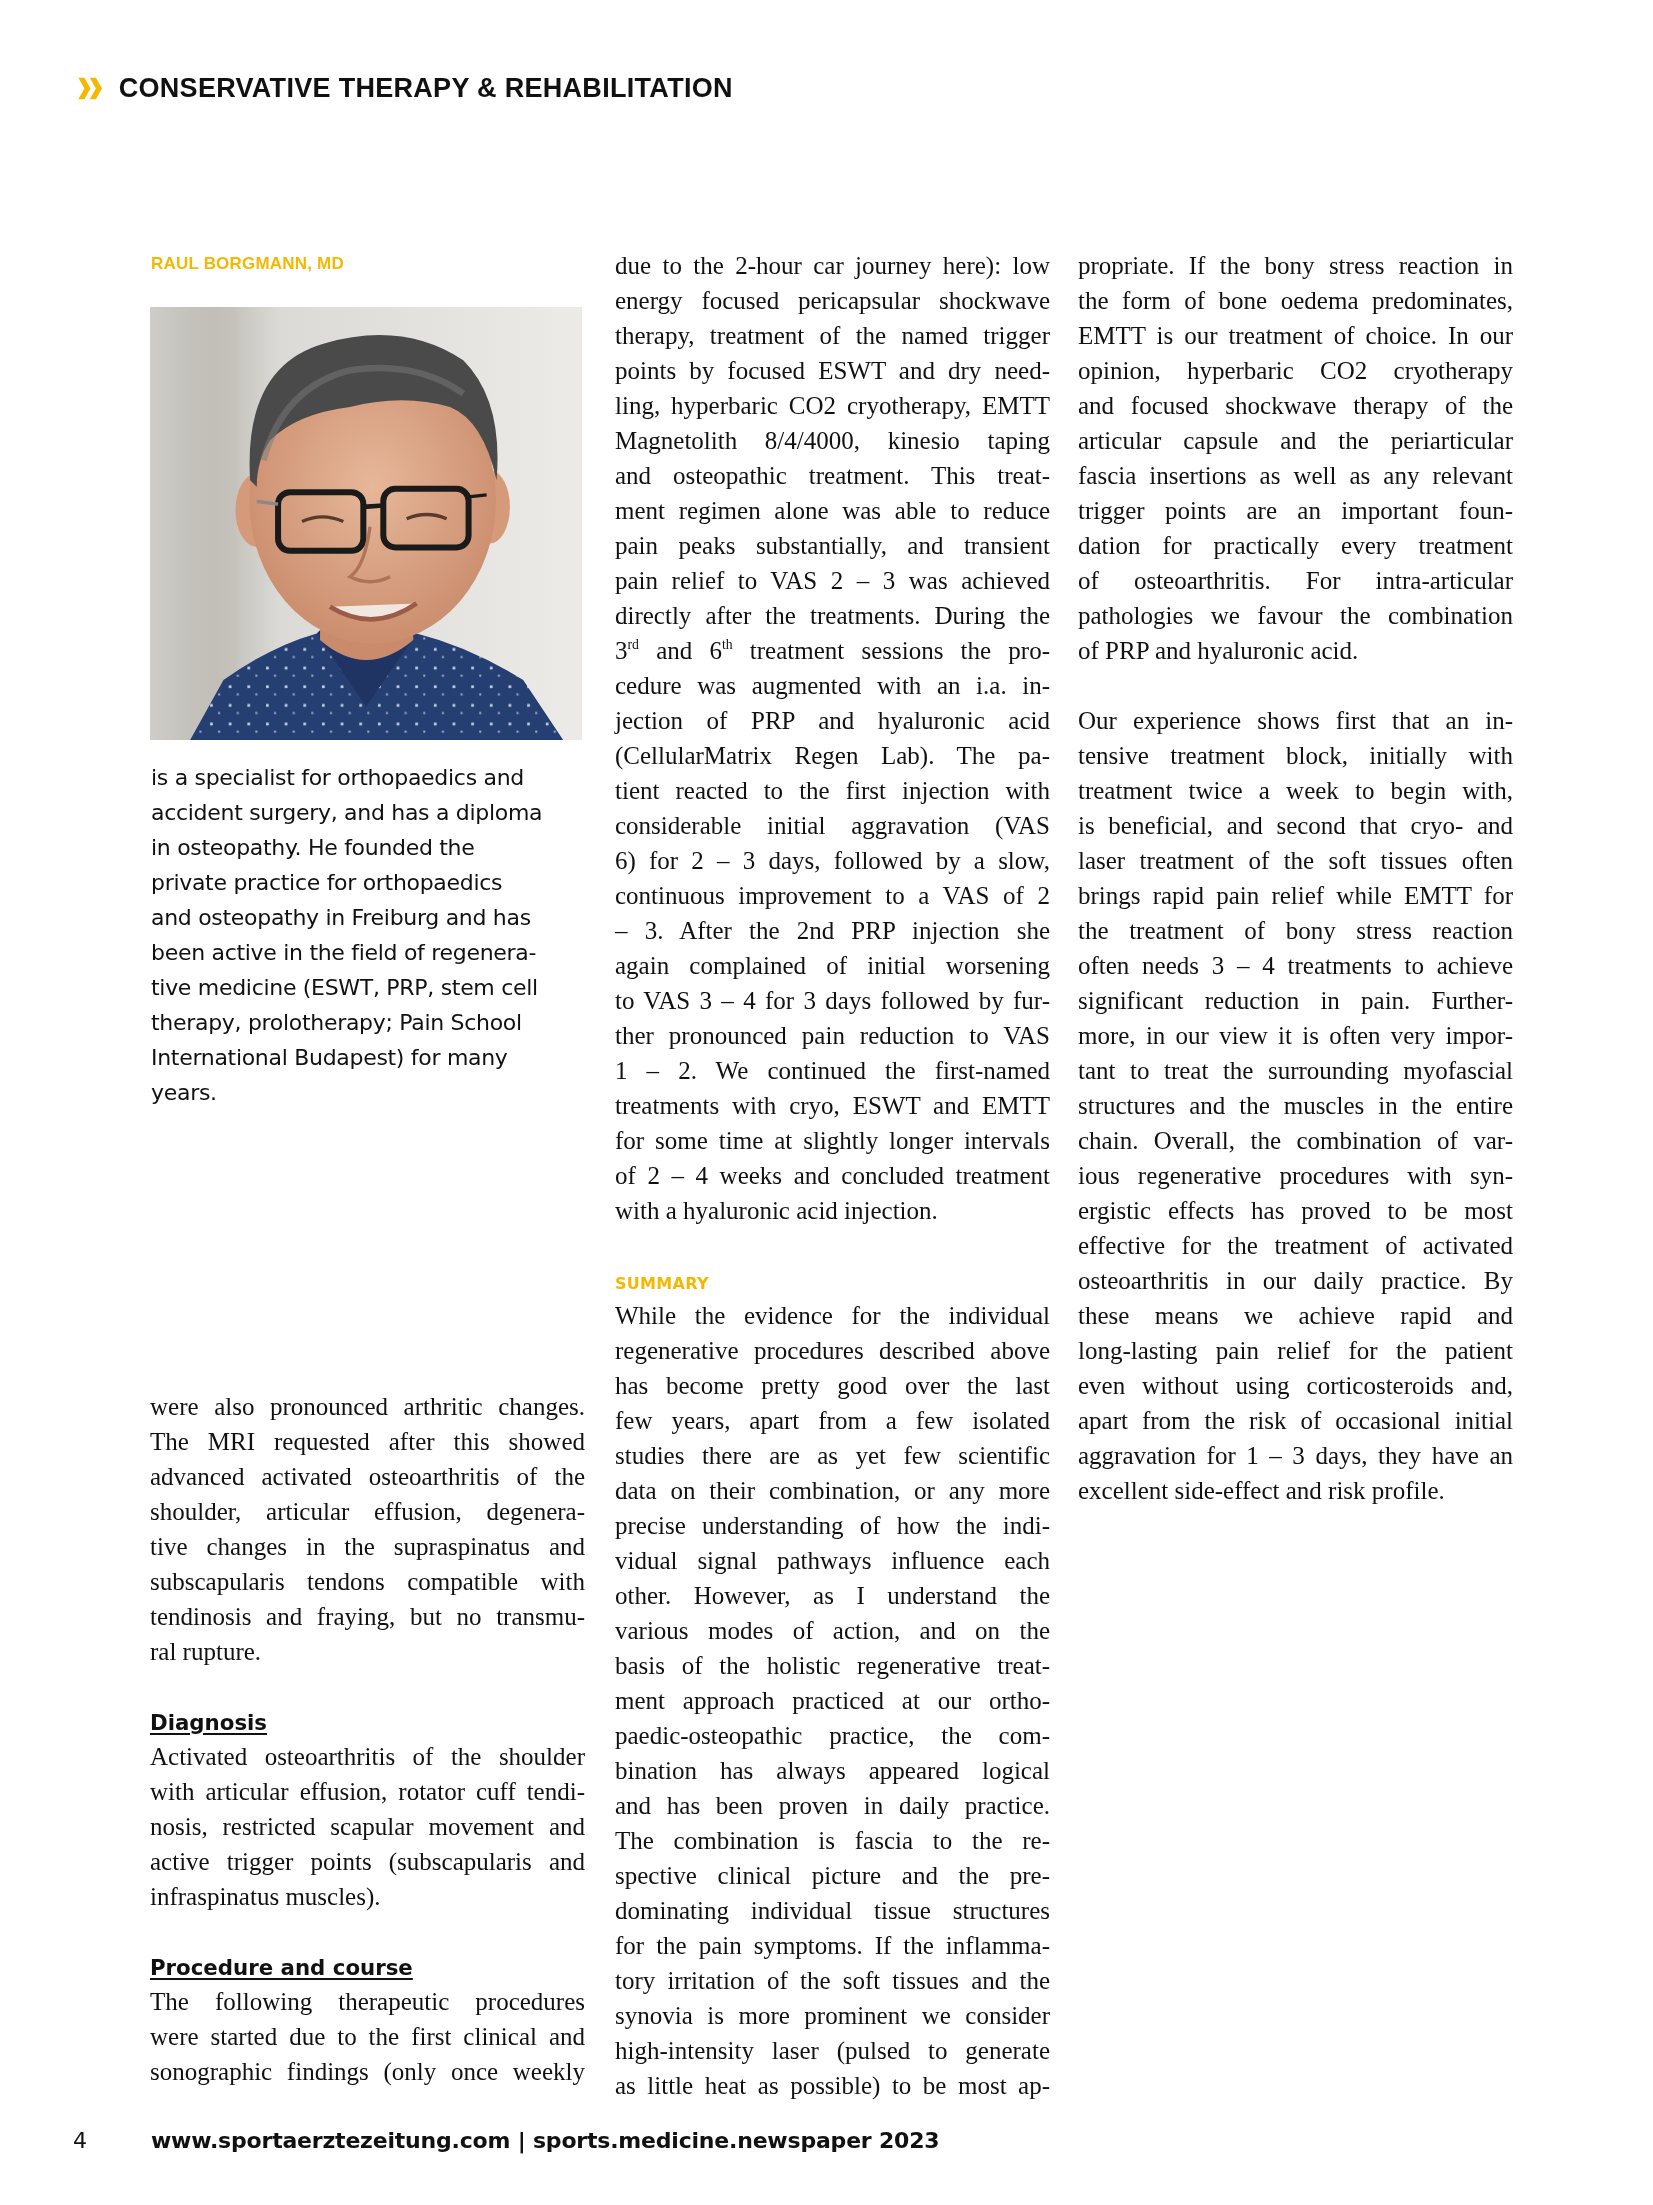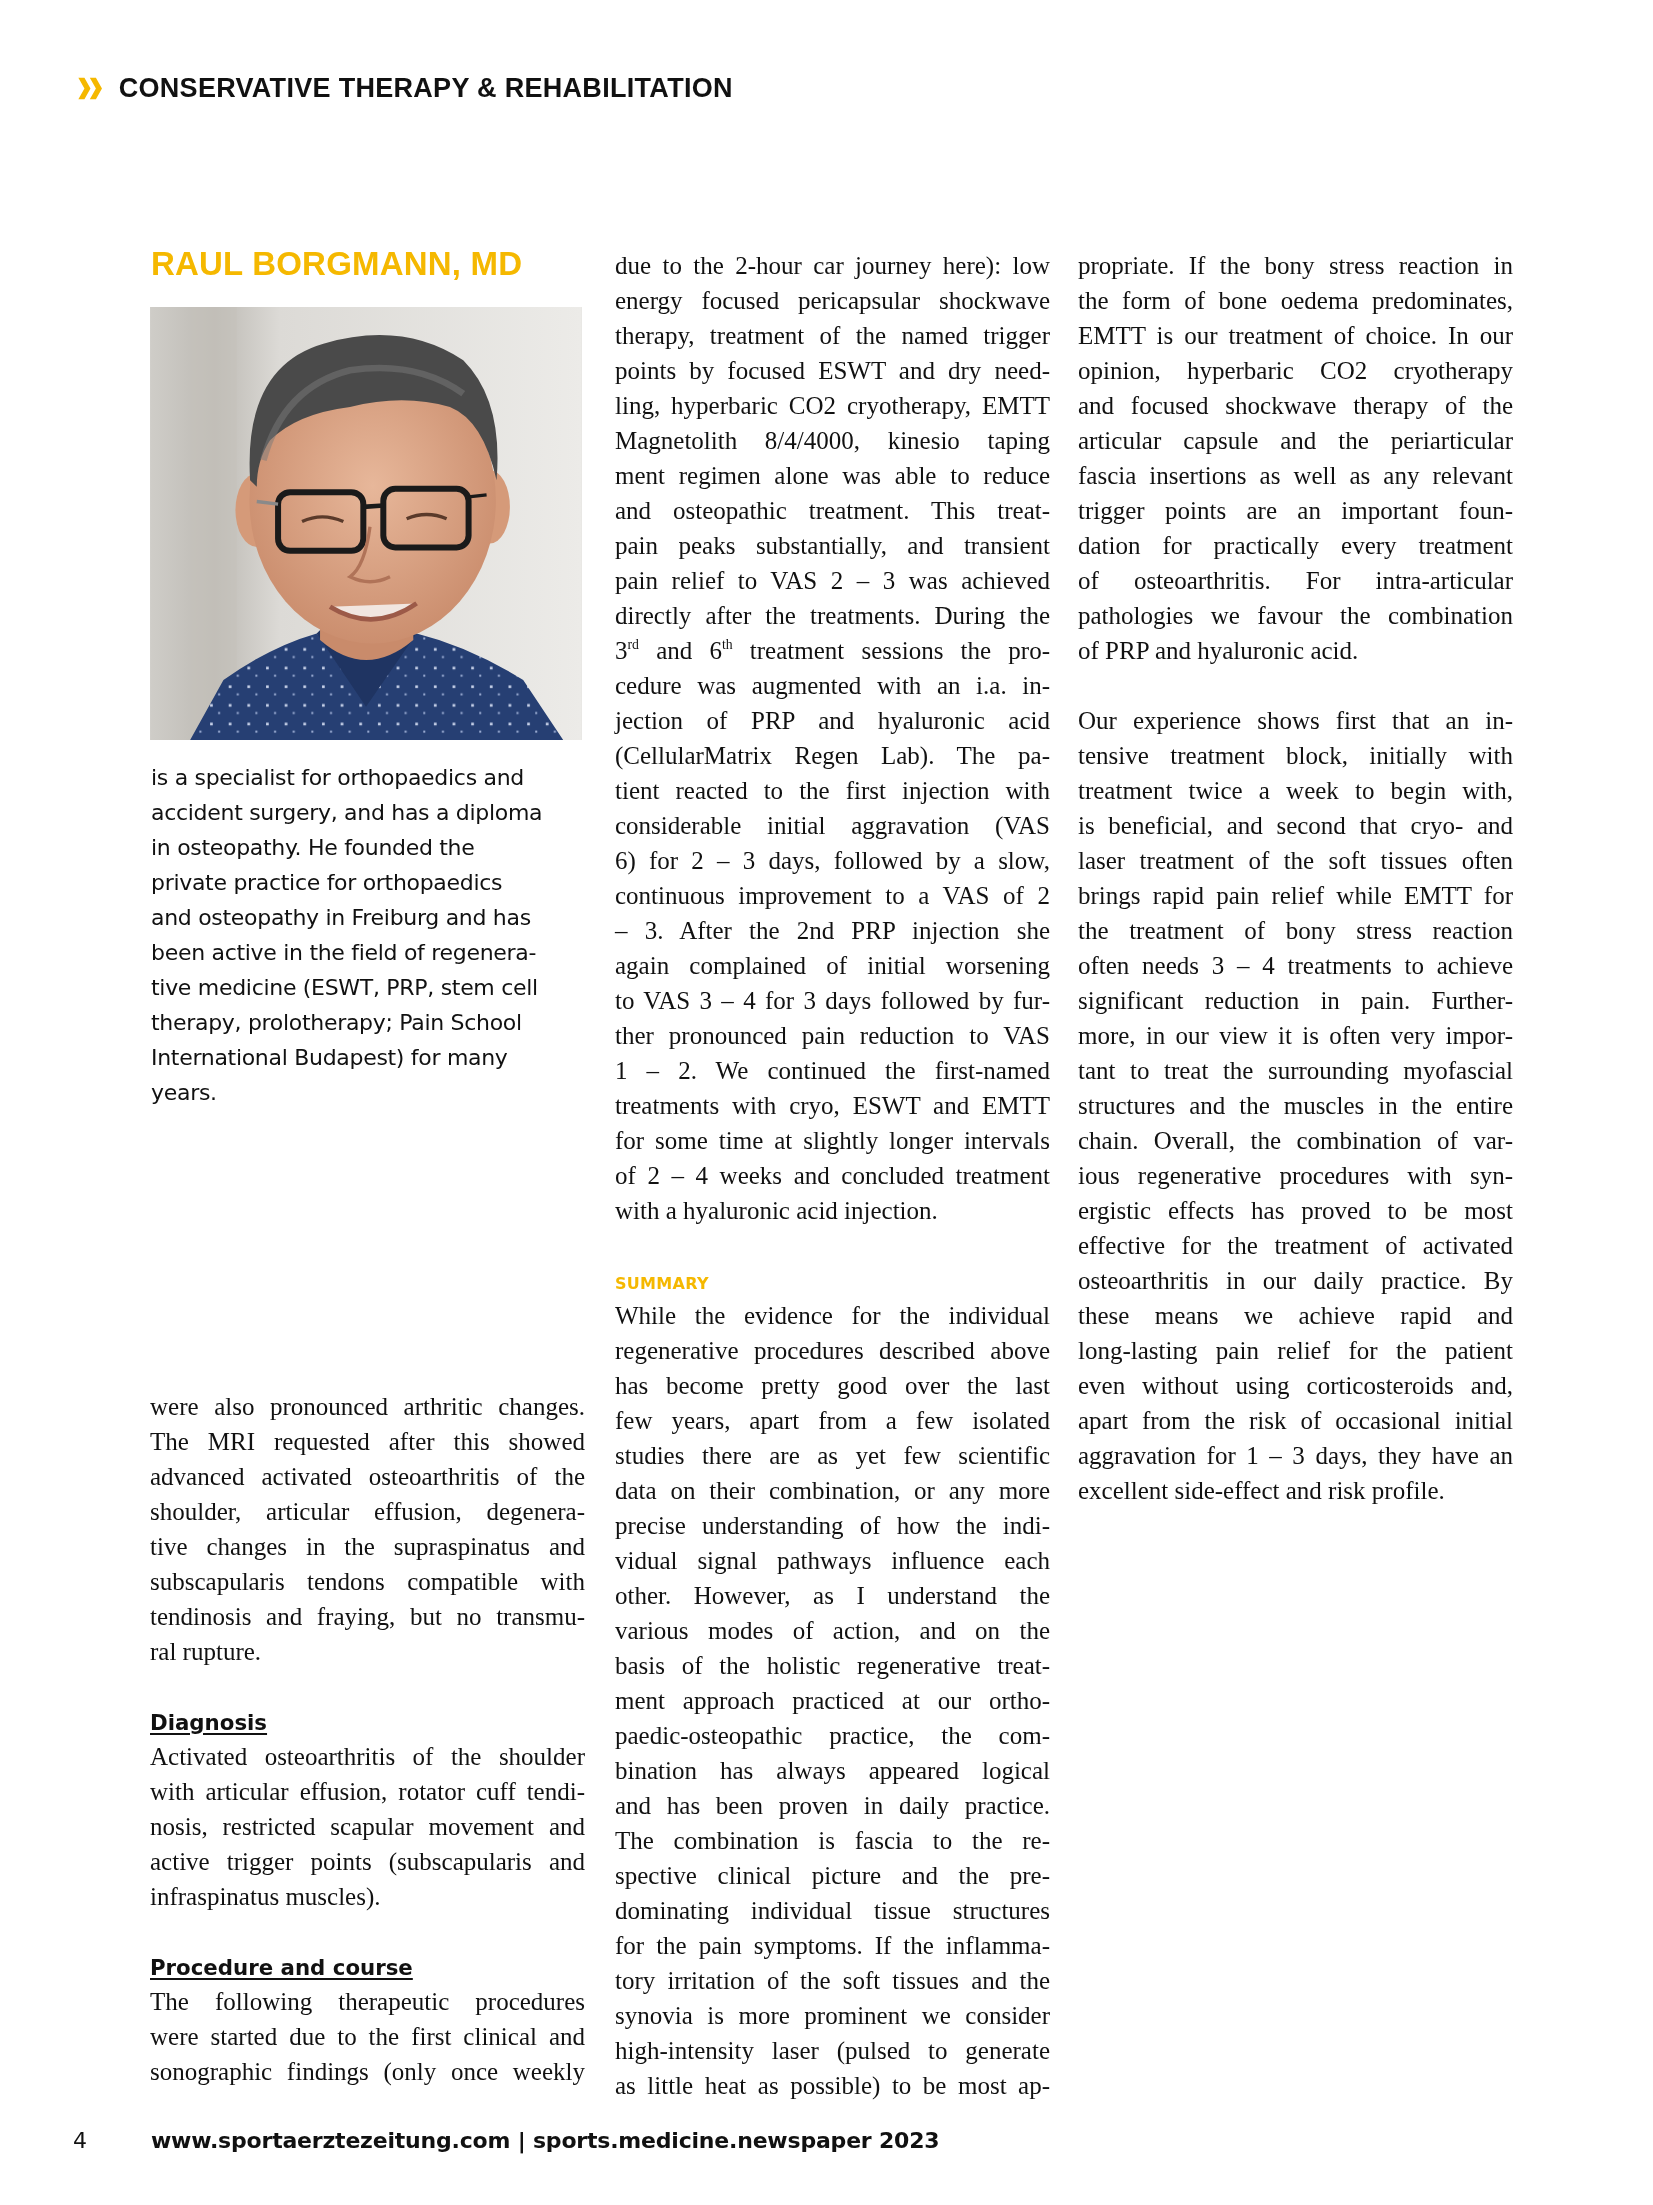--- a/index.html
+++ b/index.html
@@ -4,21 +4,21 @@
 <style>
   html, body { margin:0; padding:0; background:#ffffff; }
   body { width:1654px; height:2205px; position:relative; overflow:hidden; }
   .page { position:absolute; left:0; top:0; width:1418px; height:2205px; background:#fff; }
 
   .header { position:absolute; left:77px; top:73px; height:31px; display:flex; align-items:center; }
   .chev { width:27px; height:23px; position:relative; margin-right:14.7px; }
   .chev svg { display:block; }
   .header-title { font-family:"Liberation Sans", sans-serif; font-weight:700; font-size:27px; letter-spacing:0.3px; color:#111; line-height:31px; white-space:nowrap; }
 
-  .author-name { position:absolute; left:151px; top:248px; font-family:"Liberation Sans", sans-serif; font-weight:700; font-size:33px; color:#f5b800; line-height:32px; white-space:nowrap; letter-spacing:0.2px; }
+  .author-name { position:absolute; left:151px; top:248px; font-family:"Liberation Sans", sans-serif; font-weight:700; font-size:17px; color:#f5b800; line-height:32px; white-space:nowrap; letter-spacing:0.2px; }
 
   .photo { position:absolute; left:150px; top:307px; width:432px; height:433px; overflow:hidden; background:#d9d8d4; }
 
   .bio { position:absolute; left:151px; width:433px; font-family:"DejaVu Sans", sans-serif; font-size:22px; color:#111; }
   .bio .ln { height:35px; line-height:35px; white-space:nowrap; letter-spacing:-0.3px; }
 
   .col { position:absolute; width:435px; font-family:"Liberation Serif", serif; font-size:25px; color:#111; }
   .ln { display:block; height:35px; line-height:35px; white-space:nowrap; overflow:visible; }
   .ln.j { text-align:justify; text-align-last:justify; }
   .ln.l { text-align:left; }
@@ -134,22 +134,22 @@
     <div class="ln j">sonographic findings (only once weekly</div>
   </div>
 
   <div class="col" style="left:615px; top:248px;">
     <div class="ln j">due to the 2-hour car journey here): low</div>
     <div class="ln j">energy focused pericapsular shockwave</div>
     <div class="ln j">therapy, treatment of the named trigger</div>
     <div class="ln j">points by focused ESWT and dry need-</div>
     <div class="ln j">ling, hyperbaric CO2 cryotherapy, EMTT</div>
     <div class="ln j">Magnetolith 8/4/4000, kinesio taping</div>
+    <div class="ln j">and osteopathic treatment. This treat-</div>
     <div class="ln j">ment regimen alone was able to reduce</div>
-    <div class="ln j">and osteopathic treatment. This treat-</div>
     <div class="ln j">pain peaks substantially, and transient</div>
     <div class="ln j">pain relief to VAS 2 – 3 was achieved</div>
     <div class="ln j">directly after the treatments. During the</div>
     <div class="ln j"><span>3</span><sup>rd</sup><span> and 6</span><sup>th</sup><span> treatment sessions the pro-</span></div>
     <div class="ln j">cedure was augmented with an i.a. in-</div>
     <div class="ln j">jection of PRP and hyaluronic acid</div>
     <div class="ln j">(CellularMatrix Regen Lab). The pa-</div>
     <div class="ln j">tient reacted to the first injection with</div>
     <div class="ln j">considerable initial aggravation (VAS</div>
     <div class="ln j">6) for 2 – 3 days, followed by a slow,</div>

